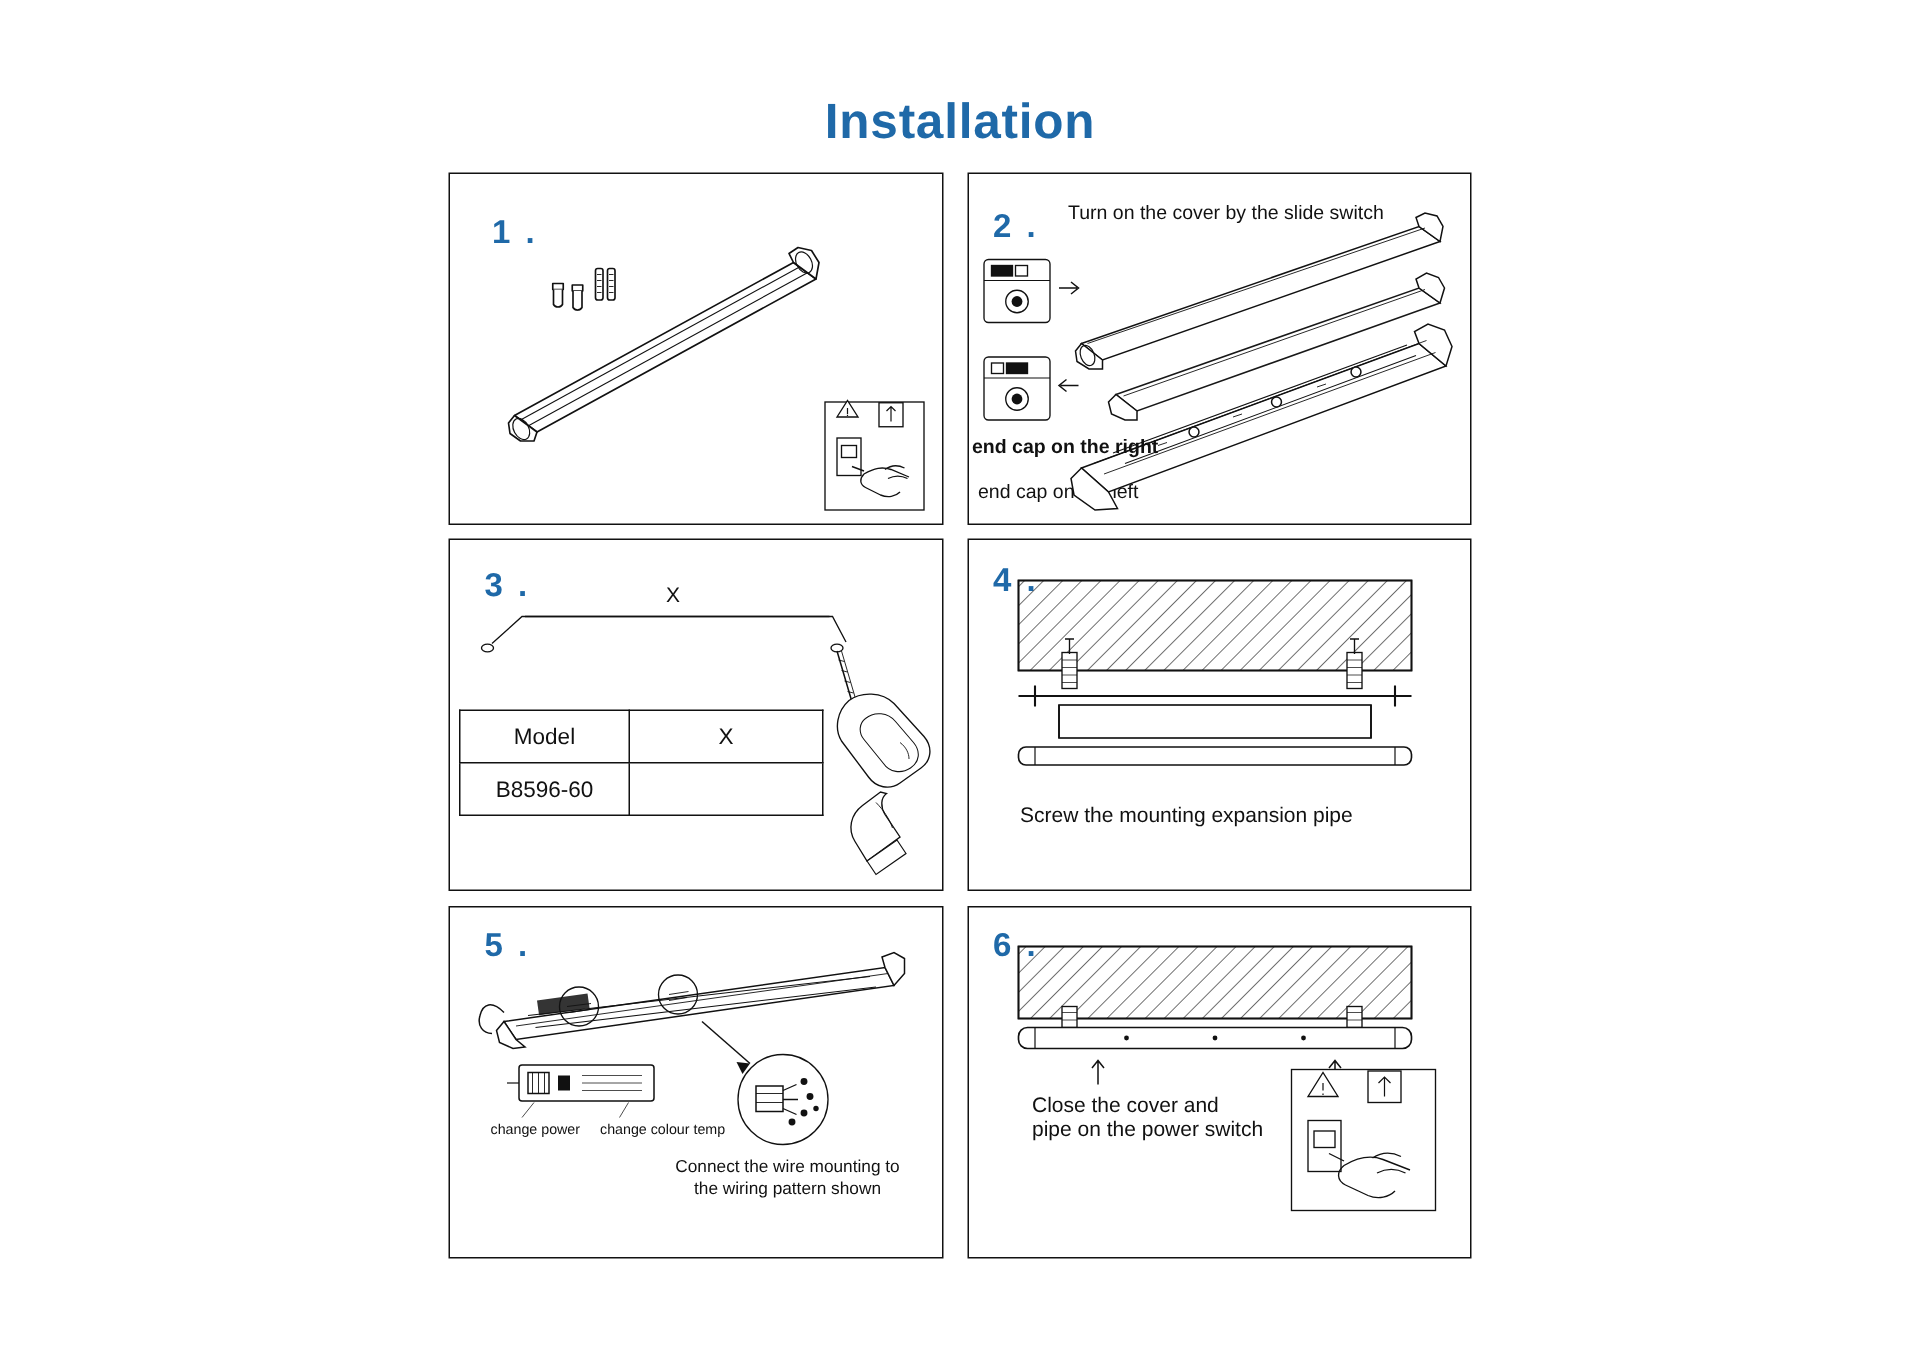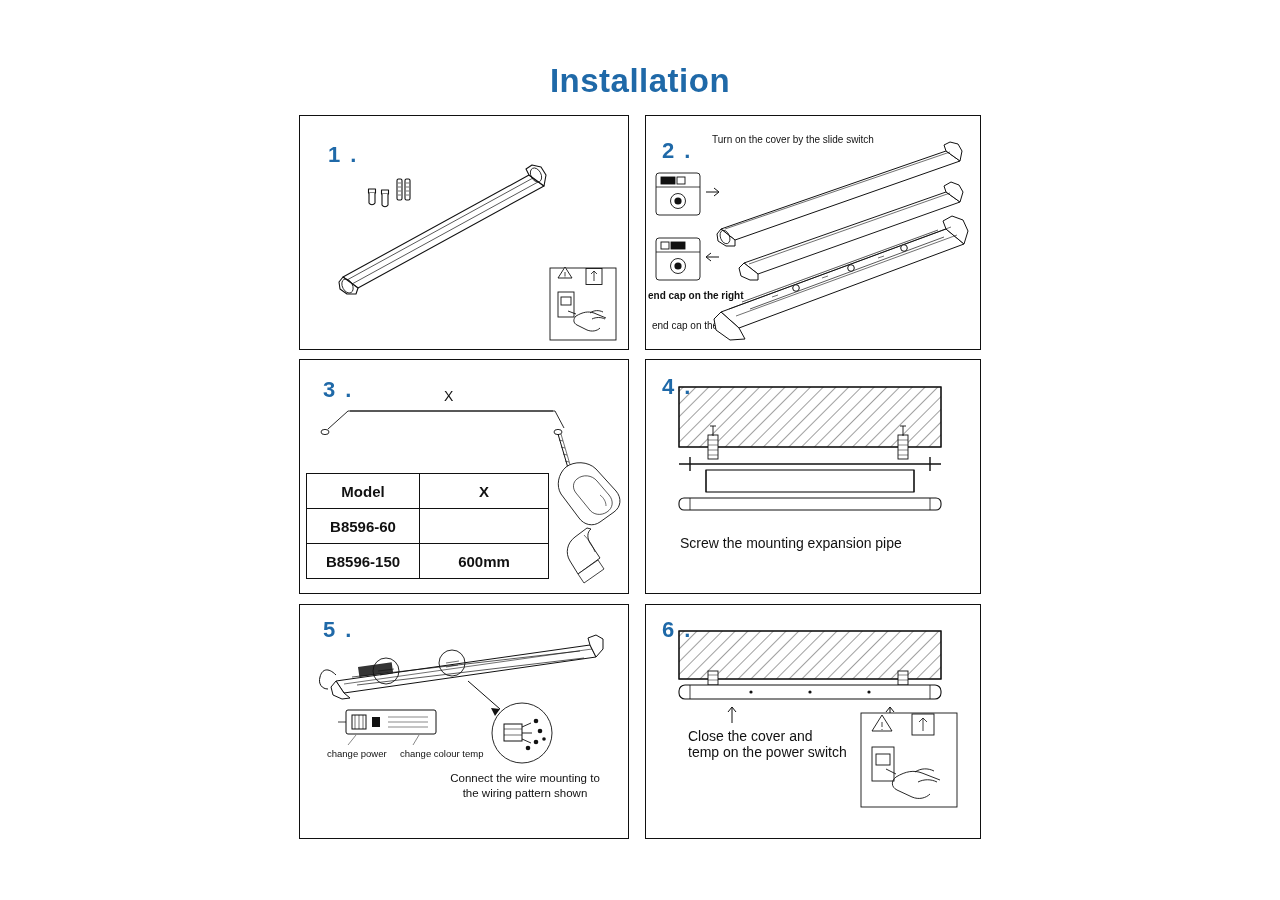--- a/index.html
+++ b/index.html
@@ -38,42 +38,41 @@
   }
   .step-num {
     position: absolute;
     font-size: 22px;
     font-weight: bold;
     color: #1f69a8;
     letter-spacing: 2px;
   }
   .cap {
     position: absolute;
-    font-size: 10px;
+    font-size: 13px;
     color: #111;
     line-height: 1.35;
   }
   .cap.center { text-align: center; }
   .cap.big { font-size: 14px; }
   svg { display: block; }
   .svgwrap { position: absolute; }
 
   
   .model-table {
     position: absolute;
     border-collapse: collapse;
     font-size: 15px;
   }
   .model-table td {
     border: 1.3px solid #111;
     padding: 4px 8px;
     height: 26px;
     text-align: center;
     white-space: nowrap;
-    font-weight: bold;
   }
   .model-table td.label { width: 96px; }
   .model-table td.val { width: 112px; }
   .model-table tr.head td { text-align: center; }
 </style>
 </head>
 <body>
 
 <div class="page">
 
@@ -213,24 +212,20 @@
     <table class="model-table" style="left:6px; top:113px;">
       <tbody>
           <tr class="head">
         <td class="label">Model</td>
         <td class="val">X</td>
       </tr>
       <tr>
         <td class="label">B8596-60</td>
         <td class="val"></td>
       </tr>
-      <tr>
-        <td class="label">B8596-150</td>
-        <td class="val">600mm</td>
-      </tr>
     </tbody>
       </table>
   </div>
 
   <div class="panel" style="left:645px; top:359px; width:336px; height:235px;">
     <div class="step-num" style="left:16px; top:14px;">4 .</div>
     <div class="cap big" style="left:34px; top:174px;">Screw the mounting expansion pipe</div>
 
     <div class="svgwrap" style="left:0; top:0;">
       <svg width="336" height="235" viewBox="0 0 336 235">
@@ -313,21 +308,21 @@
           <circle cx="228" cy="143" r="2.3" fill="#111" stroke="none"></circle>
           <circle cx="244" cy="134" r="1.8" fill="#111" stroke="none"></circle>
         </g>
       </svg>
     </div>
   </div>
 
   <div class="panel" style="left:645px; top:604px; width:336px; height:235px;">
     <div class="step-num" style="left:16px; top:12px;">6 .</div>
     <div class="cap big" style="left:42px; top:122px;">Close the cover and</div>
-    <div class="cap big" style="left:42px; top:138px;">temp on the power switch</div>
+    <div class="cap big" style="left:42px; top:138px;">pipe on the power switch</div>
 
     <div class="svgwrap" style="left:0; top:0;">
       <svg width="336" height="235" viewBox="0 0 336 235">
         <defs>
           <pattern id="hatch6" width="9" height="9" patternTransform="rotate(45)" patternUnits="userSpaceOnUse">
             <line x1="0" y1="0" x2="0" y2="9" stroke="#111" stroke-width="0.8"></line>
           </pattern>
         </defs>
         <g stroke="#111" fill="none" stroke-width="1.1">
           <rect x="33" y="26" width="262" height="48" fill="url(#hatch6)"></rect>

